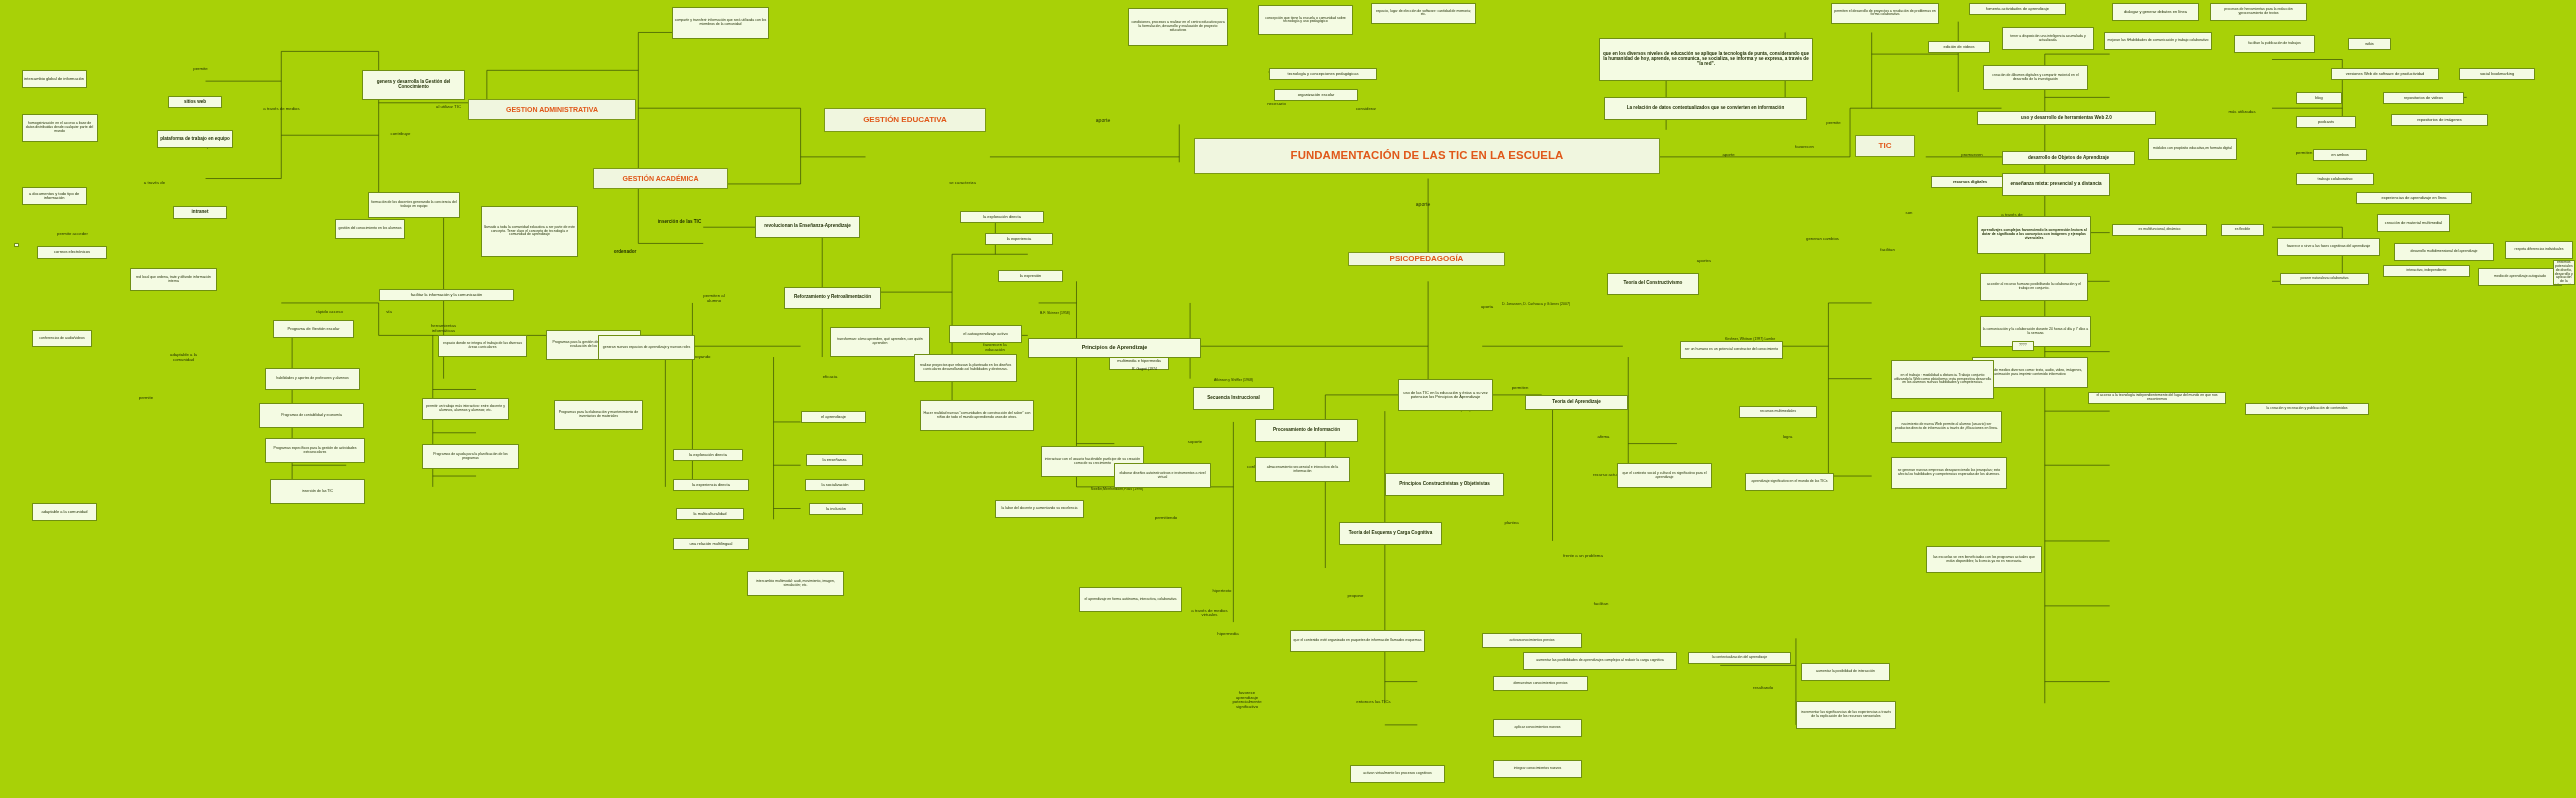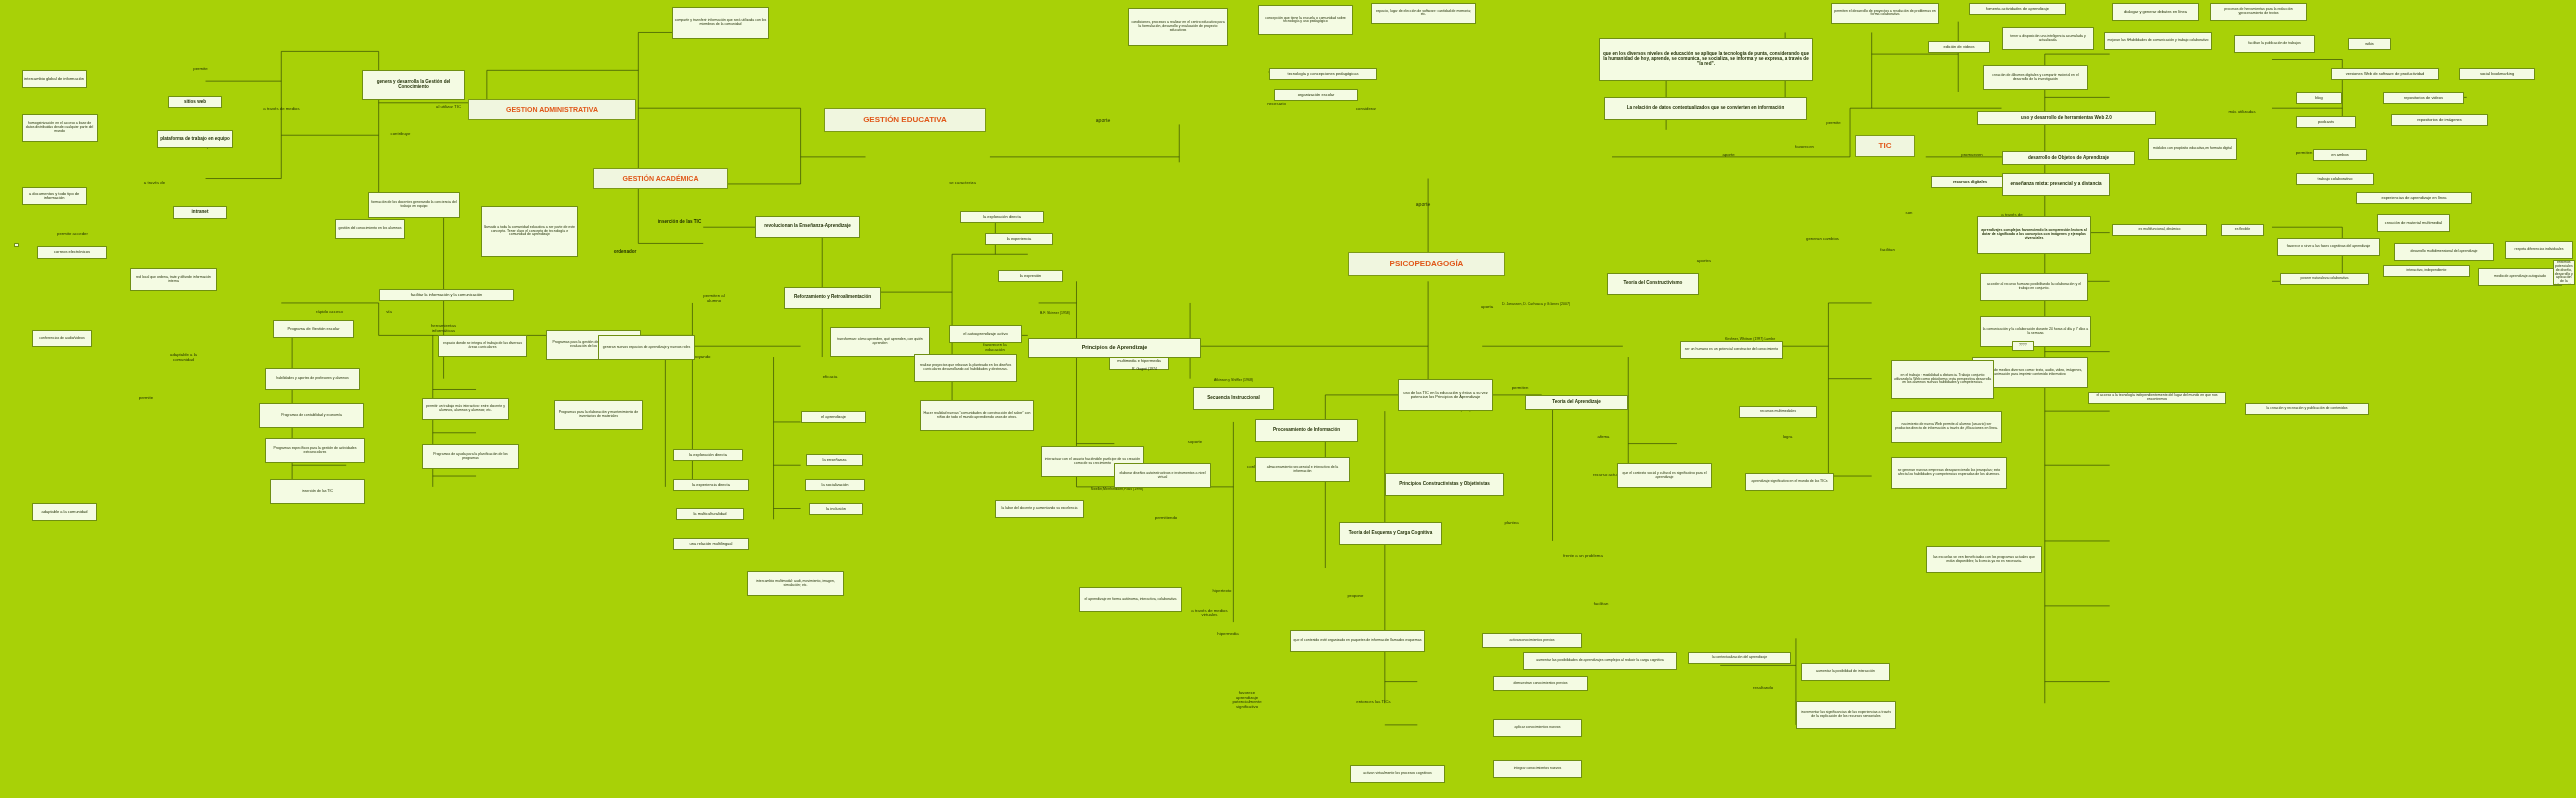--- a/index.html
+++ b/index.html
@@ -165,24 +165,25 @@
       <line x1="4200" y1="110" x2="4330" y2="110"></line>
       <line x1="4200" y1="200" x2="4330" y2="200"></line>
       <line x1="4330" y1="110" x2="4330" y2="230"></line>
       <line x1="4430" y1="180" x2="4560" y2="180"></line>
       <line x1="4200" y1="420" x2="4330" y2="420"></line>
       <line x1="4200" y1="520" x2="4330" y2="520"></line>
       <line x1="4330" y1="420" x2="4330" y2="520"></line>
     </g>
   </svg>
 
+  <div class="node title" style="left:1194px;top:138px;width:466px;height:36px;">FUNDAMENTACIÓN DE LAS TIC EN LA ESCUELA</div>
   <div class="node hub hub-l" style="left:824px;top:108px;width:162px;height:24px;">GESTIÓN EDUCATIVA</div>
   <div class="node hub hub-m" style="left:468px;top:99px;width:168px;height:20.6px;">GESTION ADMINISTRATIVA</div>
   <div class="node hub hub-m" style="left:593px;top:168px;width:135px;height:20.6px;">GESTIÓN ACADÉMICA</div>
-  <div class="node hub hub-l" style="left:1348px;top:252px;width:157px;height:24px;">PSICOPEDAGOGÍA</div>
+  <div class="node hub hub-l" style="left:1348px;top:252px;width:157px;height:14px;">PSICOPEDAGOGÍA</div>
   <div class="node hub hub-l" style="left:1855px;top:135px;width:60px;height:21.6px;">TIC</div>
 
   <div class="plain lbl-b" style="left:1076px;top:116px;width:54px;height:8.7px;">aporte</div>
   <div class="plain lbl-b" style="left:1396px;top:200px;width:54px;height:8.7px;">aporte</div>
   <div class="plain lbl" style="left:1704px;top:151px;width:49px;height:7.6px;">aporte</div>
   <div class="plain lbl" style="left:1780px;top:143px;width:49px;height:7.6px;">favorecen</div>
   <div class="plain lbl" style="left:1812px;top:119px;width:43px;height:7.6px;">permite</div>
   <div class="plain lbl" style="left:1945px;top:151px;width:54px;height:7.6px;">promueven</div>
   <div class="plain lbl" style="left:1801px;top:233px;width:43px;height:13px;">generan cambios</div>
   <div class="plain lbl" style="left:1866px;top:246px;width:43px;height:7.6px;">facilitan</div>

